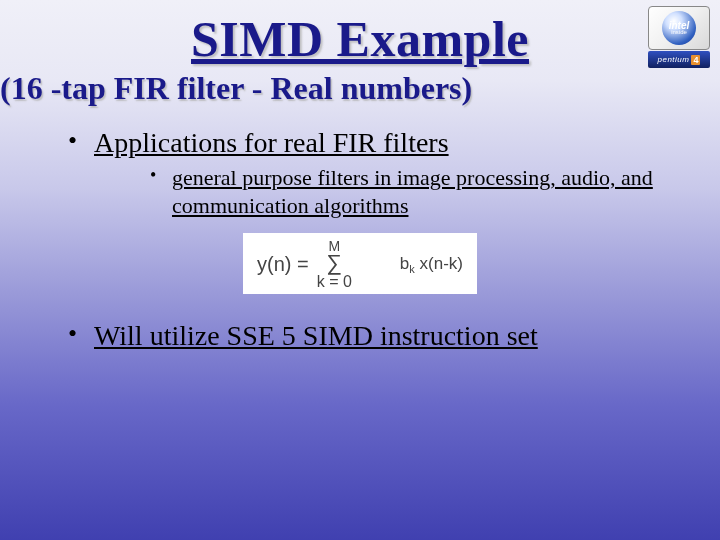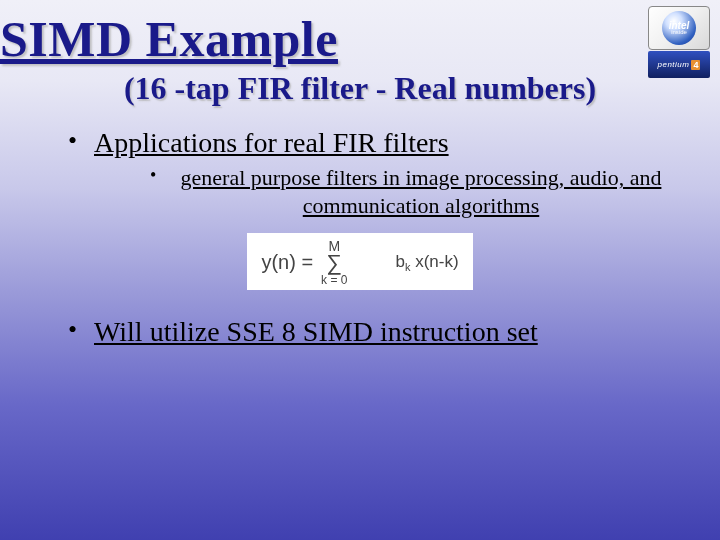--- a/index.html
+++ b/index.html
@@ -11,31 +11,30 @@
   }
   .slide {
     width: 720px;
     height: 540px;
     background: linear-gradient(to bottom, #f0f0f8 0%, #e8e8f5 15%, #c8c8ea 35%, #9898d8 55%, #6868c8 75%, #4040b0 100%);
     font-family: "Times New Roman", Times, serif;
     position: relative;
     box-sizing: border-box;
   }
   .title {
-    text-align: left;
+    text-align: center;
     font-size: 50px;
     font-weight: bold;
     color: #1a1a8a;
     text-decoration: underline;
     padding-top: 10px;
     text-shadow: 2px 2px 2px rgba(180,180,180,0.8);
     letter-spacing: 0.5px;
   }
   .subtitle {
-    text-align: center;
     font-size: 32px;
     font-weight: bold;
     color: #1a1a8a;
     margin-top: 2px;
     text-shadow: 1.5px 1.5px 1.5px rgba(180,180,180,0.8);
     font-family: Liberation Serif, serif;
   }
   .content {
     padding: 18px 50px 0 50px;
     color: #000;
@@ -63,21 +62,20 @@
   ul.level2 {
     list-style: none;
     padding: 0;
     margin: 4px 0 0 0;
   }
   ul.level2 > li {
     font-size: 22px;
     position: relative;
     padding-left: 78px;
     line-height: 1.25;
-    text-align: center;
   }
   ul.level2 > li::before {
     content: "•";
     position: absolute;
     left: 56px;
     top: 0;
     font-size: 18px;
   }
   .formula-wrap {
     text-align: center;
@@ -105,21 +103,21 @@
     line-height: 1;
   }
   .sigma-top {
     font-size: 14px;
   }
   .sigma-sym {
     font-size: 22px;
     line-height: 0.9;
   }
   .sigma-bot {
-    font-size: 12px;
+    font-size: 16px;
     margin-top: 1px;
   }
   .formula .rhs {
     font-size: 17px;
     margin-left: 40px;
   }
   .sub {
     font-size: 11px;
     vertical-align: sub;
   }
@@ -160,21 +158,21 @@
     font-style: italic;
     line-height: 0.9;
   }
   .logo-inside {
     color: #fff;
     font-size: 6px;
     line-height: 0.9;
   }
   .logo-bottom {
     width: 62px;
-    height: 27px;
+    height: 17px;
     background: linear-gradient(to bottom, #3050c0, #102060);
     border-radius: 2px;
     margin-top: 1px;
     display: flex;
     align-items: center;
     justify-content: center;
     font-family: Arial, sans-serif;
     box-sizing: border-box;
   }
   .logo-p4 {
@@ -239,18 +237,18 @@
           </span>
           <span class="rhs">
             <span>b</span><span class="sub">k</span><span> x(n-k)</span>
           </span>
         </div>
       </div>
     </div>
 
     <ul class="level1">
       <li>
-        <span>Will utilize SSE 8 SIMD instruction set</span>
+        <span>Will utilize SSE 5 SIMD instruction set</span>
       </li>
     </ul>
   </div>
 
 </div>
 
 </body></html>

